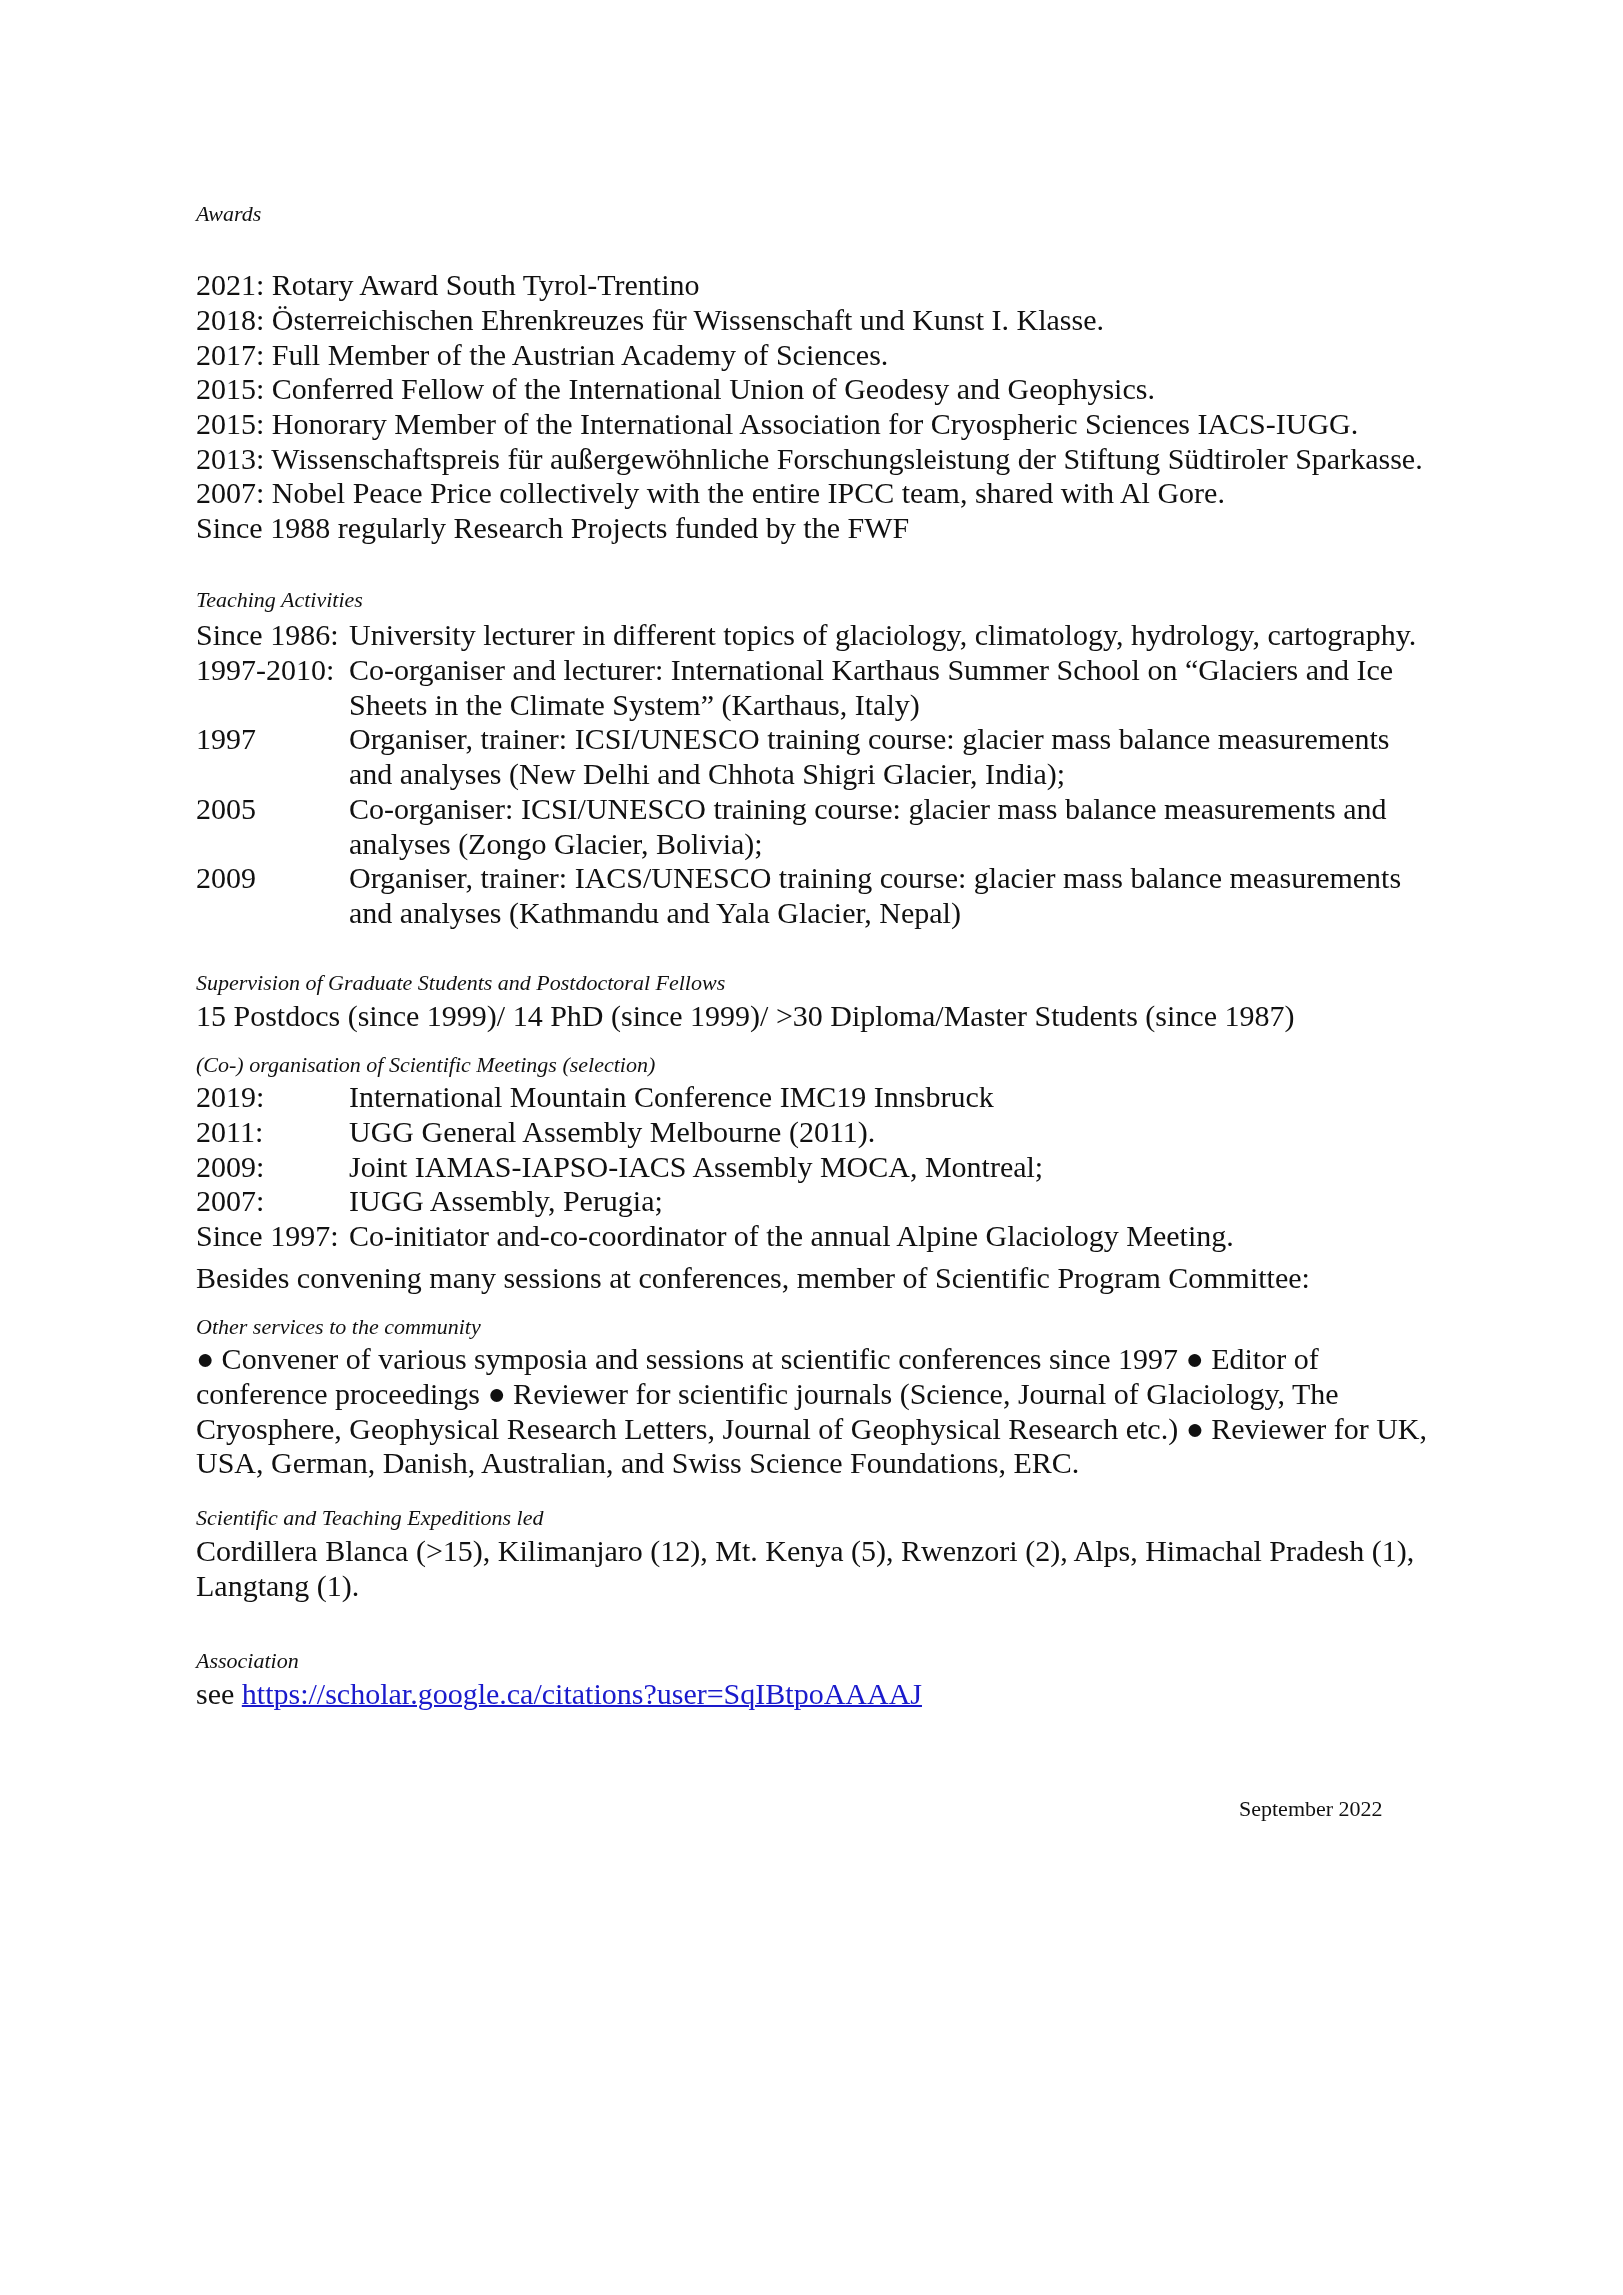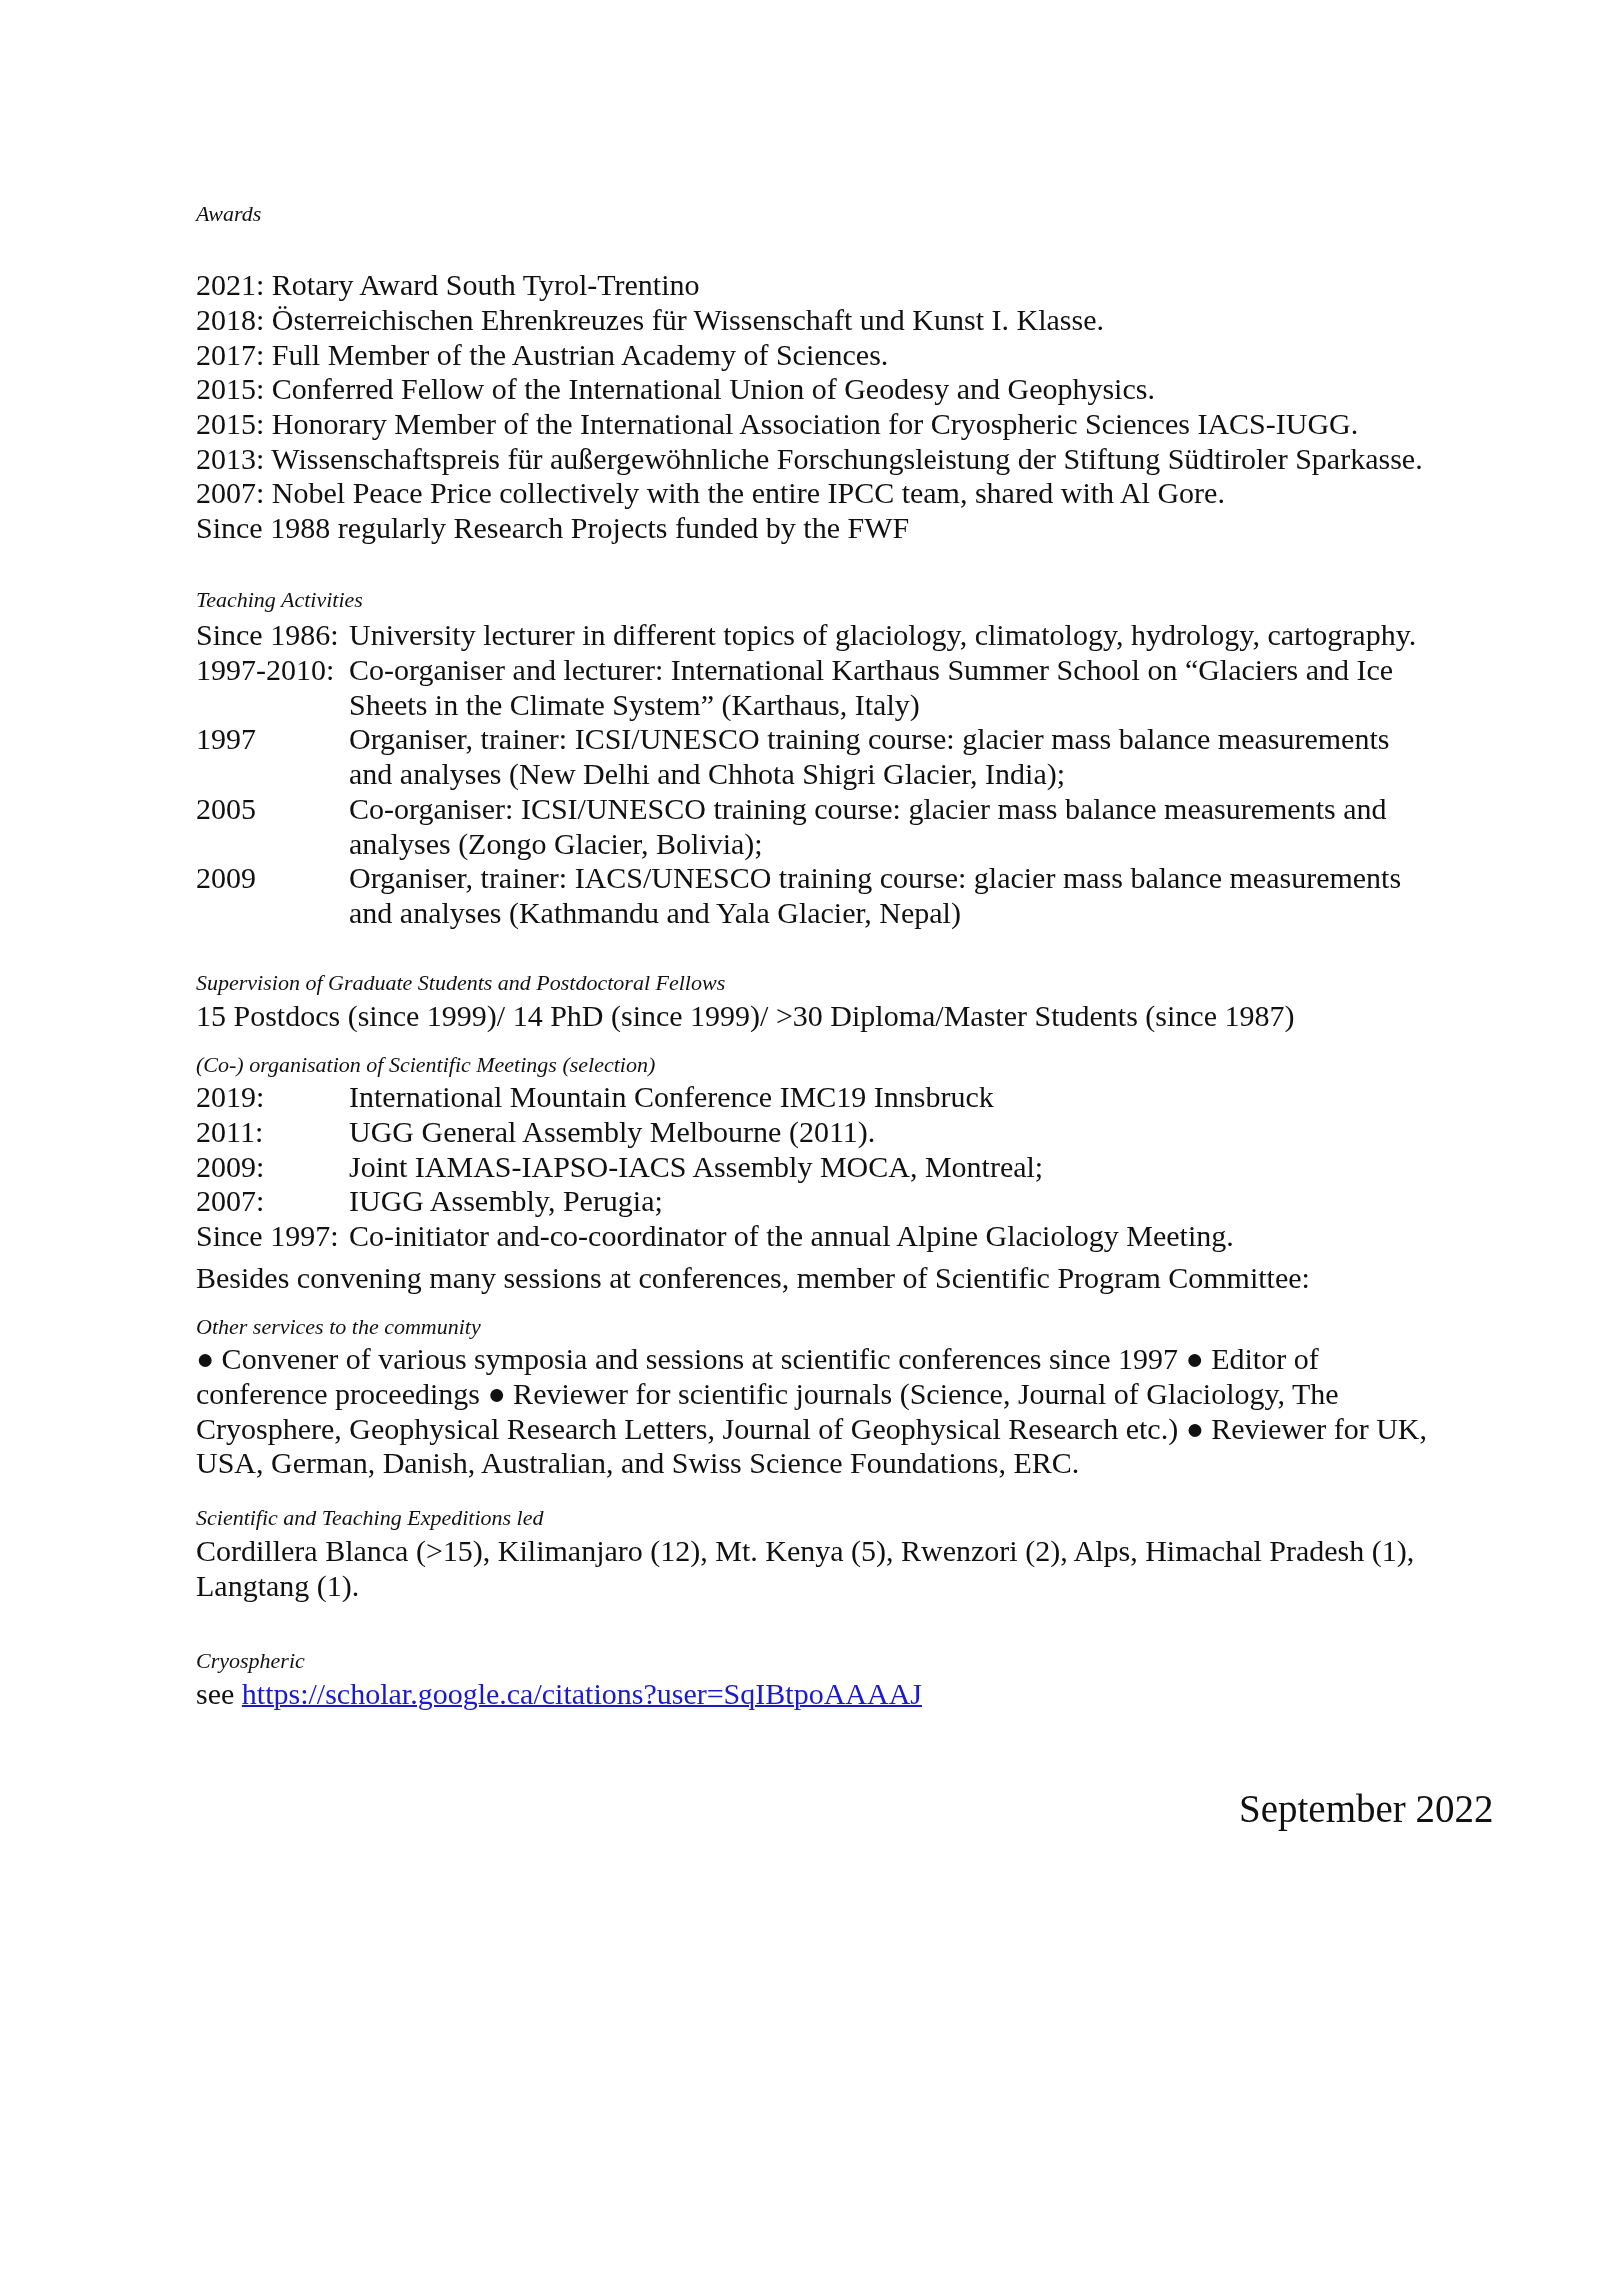--- a/index.html
+++ b/index.html
@@ -13,21 +13,21 @@
     font-style: italic; font-size: 22px; line-height: 35px; white-space: nowrap;
   }
   .line {
     position: absolute; left: 0; font-size: 30px; line-height: 35px; white-space: nowrap;
   }
   .row { position: absolute; left: 0; font-size: 30px; line-height: 35px; width: 1252px; }
   .row .lab { position: absolute; left: 0; white-space: nowrap; text-align: center; }
   .row .txt { position: absolute; left: 153px; white-space: nowrap; }
   .row .txt2 { position: absolute; left: 153px; top: 35px; white-space: nowrap; }
   a.link { color: #1a1acc; text-decoration: underline; text-decoration-thickness: 1.7px; text-align: right; }
-  .date { position: absolute; left: 1239px; font-size: 39px; line-height: 35px; white-space: nowrap; text-align: right; }
+  .date { position: absolute; left: 1239px; font-size: 22px; line-height: 35px; white-space: nowrap; text-align: right; }
 </style>
 </head>
 <body>
 
 <div class="page">
 
   <div class="heading" style="top:196px">Awards</div>
   <div class="line" style="top:267px">2021: Rotary Award South Tyrol-Trentino</div>
   <div class="line" style="top:302px">2018: Österreichischen Ehrenkreuzes für Wissenschaft und Kunst I. Klasse.</div>
   <div class="line" style="top:337px">2017: Full Member of the Austrian Academy of Sciences.</div>
@@ -92,18 +92,18 @@
   <div class="heading" style="top:1309px">Other services to the community</div>
   <div class="line" style="top:1341px">● Convener of various symposia and sessions at scientific conferences since 1997 ● Editor of</div>
   <div class="line" style="top:1376px">conference proceedings ● Reviewer for scientific journals (Science, Journal of Glaciology, The</div>
   <div class="line" style="top:1411px">Cryosphere, Geophysical Research Letters, Journal of Geophysical Research etc.) ● Reviewer for UK,</div>
   <div class="line" style="top:1445px">USA, German, Danish, Australian, and Swiss Science Foundations, ERC.</div>
 
   <div class="heading" style="top:1500px">Scientific and Teaching Expeditions led</div>
   <div class="line" style="top:1533px">Cordillera Blanca (&gt;15), Kilimanjaro (12), Mt. Kenya (5), Rwenzori (2), Alps, Himachal Pradesh (1),</div>
   <div class="line" style="top:1568px">Langtang (1).</div>
 
-  <div class="heading" style="top:1643px">Cryospheric</div>
+  <div class="heading" style="top:1643px">Association</div>
   <div class="line" style="top:1676px"><span>see </span><a class="link" style="color: rgb(26, 26, 204);">https://scholar.google.ca/citations?user=SqIBtpoAAAAJ</a></div>
 
   <div class="date" style="top:1791px; left:1043px;">September 2022</div>
 </div>
 
 
 </body></html>

